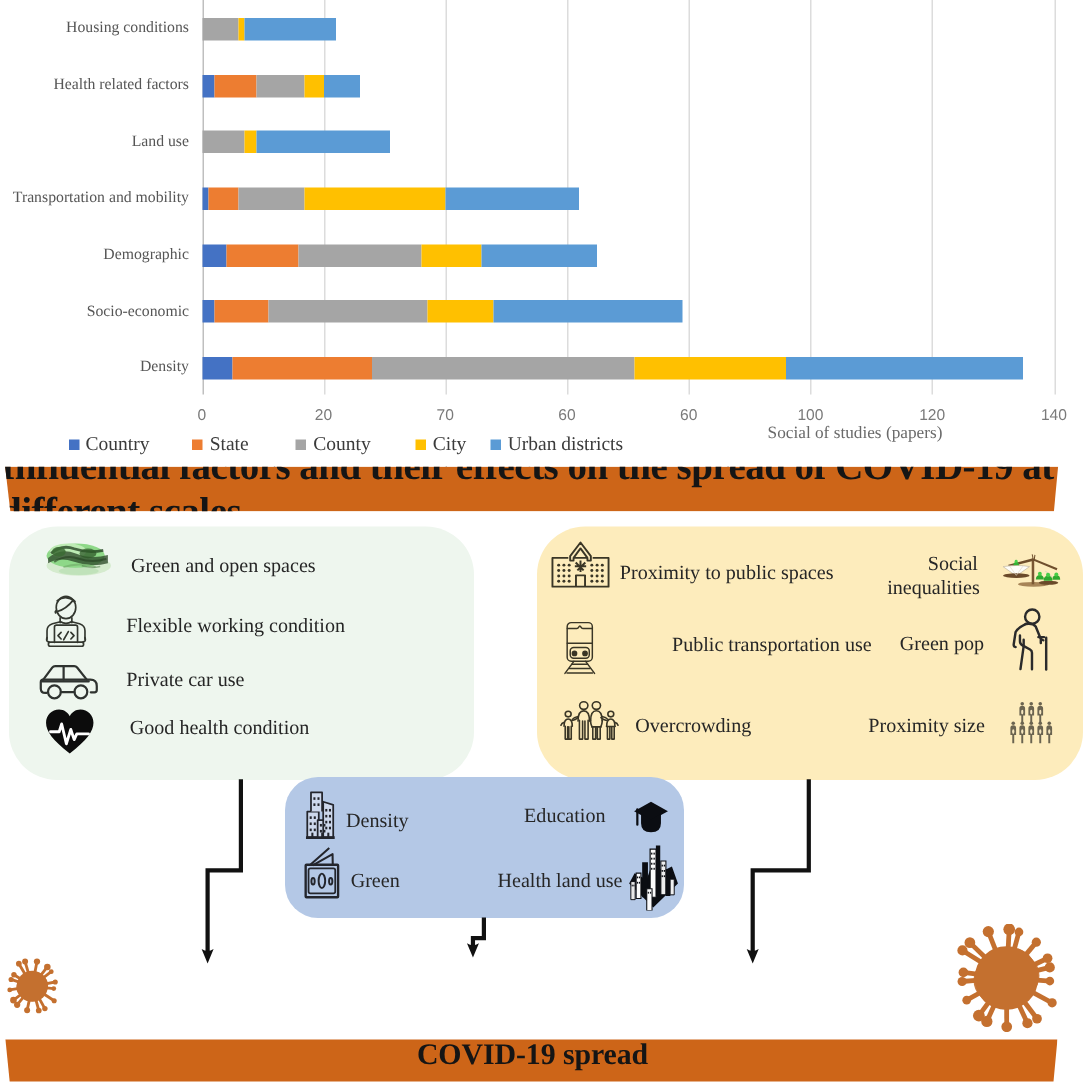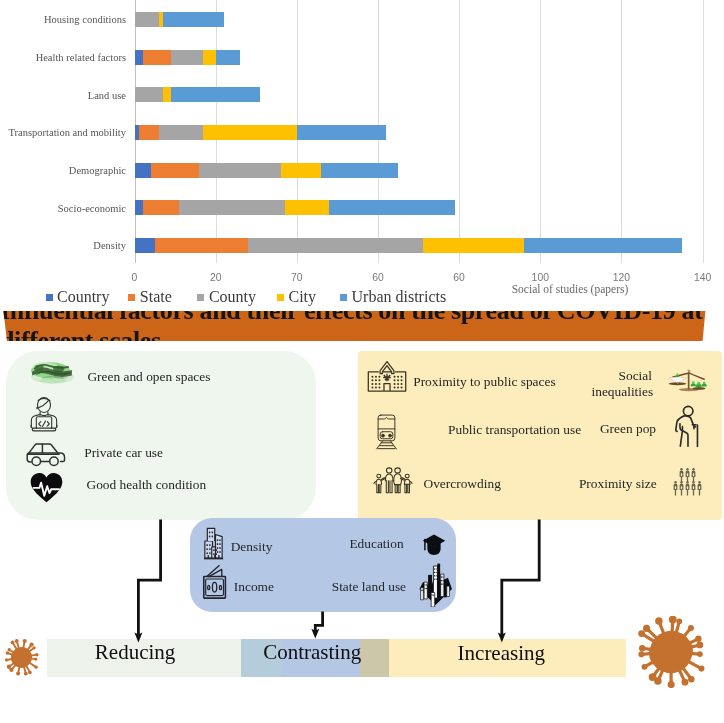--- a/index.html
+++ b/index.html
@@ -14,34 +14,34 @@
   .plot{position:absolute;left:134.5px;top:0;height:263px;}
   .gridline{position:absolute;top:0;bottom:0;width:1px;background:#dcdcdc;}
   .bar{position:absolute;height:15px;}
   .seg{position:absolute;top:0;height:100%;}
   .ticklabel{position:absolute;top:271.5px;font-size:10.4px;color:#7a7a7a;
       transform:translateX(-50%);font-family:"Liberation Sans",sans-serif;}
   #xaxis-title{position:absolute;top:283px;text-align:center;
       font-size:11.5px;color:#6a6a6a;white-space:nowrap;}
   #legend{position:absolute;left:0;top:288px;width:724px;height:16px;}
   .legend-item{position:absolute;top:0;display:flex;align-items:center;gap:4.5px;
-      font-size:16px;color:#3b3b3b;}
+      font-size:13px;color:#3b3b3b;}
   .legend-swatch{width:7px;height:7px;display:inline-block;}
 
   
   #banner{position:absolute;left:0;top:311px;width:724px;height:30px;padding-right:16px;
       box-sizing:border-box;
       background:#CD6518;color:#151515;display:flex;align-items:center;justify-content:center;
       font-weight:bold;font-size:26px;letter-spacing:-0.35px;
       clip-path:polygon(3.4px 0, 705.4px 0, 702.6px 100%, 6.9px 100%);}
 
   
   .panel{position:absolute;border-radius:28px;}
   #panel-green{left:6.1px;top:351.0px;width:309.7px;height:169.2px;background:#EEF6EE;border-radius:32px;}
-  #panel-yellow{left:358.3px;top:351.0px;width:363.5px;height:169.2px;background:#FDECBC;border-radius:4px;}
+  #panel-yellow{left:358.3px;top:351.0px;width:363.5px;height:169.2px;background:#FDECBC;border-radius:32px;}
   #panel-blue{left:190.4px;top:518.0px;width:265.7px;height:93.8px;background:#B4C8E6;border-radius:22px;}
   .abs-ico{position:absolute;}
   .abs-lbl{position:absolute;font-size:13.4px;color:#262626;white-space:nowrap;
       transform:translateY(-50%);}
 
   
   #arrows{position:absolute;left:0;top:0;width:724px;height:723px;pointer-events:none;z-index:5;}
 
   
   #outcome{position:absolute;left:47.3px;top:638.5px;width:579.2px;height:38.2px;}
@@ -142,21 +142,21 @@
           <span>State</span>
         </div>
         <div class="legend-item" style="left: 197.4px;">
           <span class="legend-swatch" style="background: rgb(165, 165, 165);"></span>
           <span>County</span>
         </div>
         <div class="legend-item" style="left: 277px;">
           <span class="legend-swatch" style="background: rgb(255, 192, 0);"></span>
           <span>City</span>
         </div>
-        <div class="legend-item" style="left: 340px; font-family: Liberation Serif, serif;">
+        <div class="legend-item" style="left: 327px; font-family: Liberation Serif, serif;">
           <span class="legend-swatch" style="background: rgb(91, 155, 213);"></span>
           <span>Urban districts</span>
         </div>
       </div>
     </div>
 
   <div id="banner">
     <span>Influential factors and their effects on the spread of COVID-19 at different scales</span>
   </div>
 
@@ -186,20 +186,21 @@
         <path d="M12.2 17.2 q-1.8 0.8 -0.8 2.6"></path>
         <path d="M16.0 24.8 v5.0 M28.0 24.8 v5.0"></path>
         <path d="M16.0 28.6 Q22 32.2 28.0 28.6"></path>
         <path d="M2.6 47.0 v-9.0 q0-5.4 5.6-7.2 l7.0-1.8 M41.4 47.0 v-9.0 q0-5.4 -5.6-7.2 l-7.0-1.8"></path>
         <path d="M2.6 45.0 q-1.8 4.0 2.4 4.6 M41.4 45.0 q1.8 4.0 -2.4 4.6"></path>
         <path d="M10.2 50.0 v-15.8 q0-2.0 2.0-2.0 h19.6 q2.0 0 2.0 2.0 v15.8"></path>
         <rect x="4.0" y="49.6" width="36.0" height="4.2" rx="2.1"></rect>
         <path d="M17.0 39.6 l-3.2 3.4 3.2 3.4 M27.0 39.6 l3.2 3.4 -3.2 3.4 M24.4 38.8 l-4.8 8.4"></path>
       </svg>
     </span>
+    <span class="abs-lbl" style="left:78.1px;top:66.3px;">Flexible working condition</span>
 
     <span class="abs-ico" style="left:18.9px;top:90.0px;">
       <svg width="43" height="26" viewBox="0 0 46 28" fill="none" stroke="#2f3330" stroke-width="1.6" stroke-linecap="round" stroke-linejoin="round">
         <path d="M4.0 13.0 L10.4 4.4 q0.8-1.1 2.2-1.1 h13.6 q1.3 0 2.1 1.0 L35.2 13.0"></path>
         <path d="M4.0 13.0 h33.8 q4.6 0 4.6 4.6 v2.8 q0 1.7-1.7 1.7 h-2.6"></path>
         <path d="M4.0 13.0 q-1.8 0-1.8 1.9 v4.4 q0 3.2 3.2 3.2 h1.2"></path>
         <path d="M18.6 3.5 v9.5"></path>
         <path d="M3.4 14.3 h33.2"></path>
         <circle cx="12.0" cy="21.8" r="4.6"></circle>
         <circle cx="31.0" cy="21.8" r="4.6"></circle>
@@ -400,32 +401,32 @@
     <span class="abs-ico" style="left:11.2px;top:45.9px;">
       <svg width="26" height="36" viewBox="0 0 38 52" fill="none" stroke="#23252c" stroke-width="1.9" stroke-linejoin="round">
         <path d="M6.6 18.4 L25.6 1.6 M9.4 18.6 L28.8 7.6 L29.0 18.4" stroke-width="2.0"></path>
         <rect x="2.6" y="18.0" width="31.6" height="31.6" rx="0.8" stroke-width="2.3"></rect>
         <rect x="5.4" y="21.6" width="26.0" height="24.2" rx="1.8" stroke-width="1.7"></rect>
         <ellipse cx="18.4" cy="33.6" rx="3.2" ry="7.0"></ellipse>
         <ellipse cx="9.8" cy="34.0" rx="1.6" ry="3.2"></ellipse>
         <ellipse cx="27.0" cy="34.0" rx="1.6" ry="3.2"></ellipse>
       </svg>
     </span>
-    <span class="abs-lbl" style="left:43.4px;top:68.6px;">Income</span>
+    <span class="abs-lbl" style="left:43.4px;top:68.6px;">Green</span>
 
     <span class="abs-lbl" style="left:159.0px;top:25.5px;">Education</span>
     <span class="abs-ico" style="left:231.6px;top:12.8px;">
       <svg width="24" height="28" viewBox="0 0 34 32">
         <path d="M17 1.2 L33 10.0 L17 18.8 L1 10.0 Z" fill="#0b0d12"></path>
         <path d="M7.6 12.8 v8.6 q0 8.6 9.4 8.6 q9.4 0 9.4 -8.6 v-8.6 l-9.4 5.2 z" fill="#0b0d12"></path>
         <path d="M4.1 8.2 v14.6" stroke="#0b0d12" stroke-width="2.1" fill="none" stroke-linecap="round"></path>
       </svg>
     </span>
 
-    <span class="abs-lbl" style="left:141.3px;top:68.8px;">State land use</span>
+    <span class="abs-lbl" style="left:141.3px;top:68.8px;">Health land use</span>
     <span class="abs-ico" style="left:227.1px;top:43.5px;">
       <svg width="37" height="45" viewBox="0 0 46 56">
         <path d="M23 53.5 L3.0 33.5 L7.5 25.0 L17.5 30.5 L23 14.5 L30.5 23.5 L38.5 19.5 L43.5 33.5 Z" fill="#0b0d12"></path>
         <path d="M20.4 5.0 h5.0 v40 h-5.0 z" fill="#fafafa" stroke="#0b0d12" stroke-width="1.0"></path>
         <path d="M25.2 2.0 h3.6 v42 h-3.6 z" fill="#0b0d12"></path>
         <path d="M13.8 16.0 h4.8 v29 h-4.8 z" fill="#0b0d12"></path>
         <path d="M29.3 15.0 h4.2 v28 h-4.2 z" fill="#ededed" stroke="#0b0d12" stroke-width="0.9"></path>
         <path d="M8.8 25.0 h4.0 v21 h-4.0 z" fill="#fafafa" stroke="#0b0d12" stroke-width="0.9"></path>
         <path d="M33.4 22.0 h3.8 v22 h-3.8 z" fill="#0b0d12"></path>
         <path d="M17.6 38.0 h4.4 v18 h-4.4 z" fill="#fbfbfb" stroke="#0b0d12" stroke-width="0.9"></path>
@@ -465,30 +466,20 @@
       <path d="M322.6 611.6 V625.4 H315.3 V630.8"></path>
       <path d="M539.2 519.5 V580.2 H501.8 V634.6"></path>
     </g>
     <g fill="#111111">
       <path d="M138.4 642.4 L134.4 632.6 Q138.4 635.2 142.4 632.6 Z"></path>
       <path d="M315.3 638.4 L311.3 628.8 Q315.3 631.4 319.3 628.8 Z"></path>
       <path d="M501.8 642.4 L497.8 632.6 Q501.8 635.2 505.8 632.6 Z"></path>
     </g>
   </svg>
 
-  <div id="outcome">
-      <div class="oseg" style="left: 0px; width: 193.4px; background: rgb(237, 243, 234);"></div>
-      <div class="oseg" style="left: 193.4px; width: 119.3px; background: rgb(181, 204, 218);"></div>
-      <div class="oseg" style="left: 312.7px; width: 29.5px; background: rgb(203, 199, 168);"></div>
-      <div class="oseg" style="left: 342.2px; width: 237px; background: rgb(253, 236, 188);"></div>
-      <div class="oseg" style="left: 233.7px; width: 79px; background: rgb(180, 200, 230);"></div>
-      <div class="olabel" style="left: 7.8px; top: 3.5px; width: 160px;">Reducing</div>
-      <div class="olabel" style="left: 184.9px; top: 4px; width: 160px;">Contrasting</div>
-      <div class="olabel" style="left: 374px; top: 5px; width: 160px;">Increasing</div>
-    </div>
 
   <svg class="virus" style="left:2.3px;top:637.9px;" width="39" height="39" viewBox="0 0 39 39">
     <g id="vspk-l" stroke="#C4702F" stroke-width="1.9" fill="#C4702F">
         <line x1="27.55" y1="20.39" x2="33.84" y2="21.08"></line>
         <circle cx="33.84" cy="21.08" r="1.61" stroke="none"></circle>
         <line x1="26.26" y1="23.96" x2="34.11" y2="29.13"></line>
         <circle cx="34.11" cy="29.13" r="1.71" stroke="none"></circle>
         <line x1="23.49" y1="26.55" x2="27.93" y2="34.39"></line>
         <circle cx="27.93" cy="34.39" r="1.80" stroke="none"></circle>
         <line x1="21.60" y1="27.32" x2="23.84" y2="35.66"></line>
@@ -574,13 +565,16 @@
         <circle cx="31.28" cy="41.44" r="14.32" stroke="none" opacity="0.92"></circle>
         <circle cx="28.99" cy="37.63" r="14.96" stroke="none" opacity="0.92"></circle>
         <circle cx="29.37" cy="33.20" r="12.40" stroke="none" opacity="0.92"></circle>
         <circle cx="32.28" cy="29.83" r="13.04" stroke="none" opacity="0.92"></circle>
         <circle cx="36.62" cy="28.83" r="13.68" stroke="none" opacity="0.92"></circle>
         <circle cx="40.72" cy="30.56" r="14.32" stroke="none" opacity="0.92"></circle>
         <circle cx="43.01" cy="34.37" r="14.96" stroke="none" opacity="0.92"></circle>
       </g>
     <circle cx="36" cy="36" r="21.2" fill="#C4702F"></circle>
   </svg>
+  <div id="bottom-banner">
+    <span>COVID-19 spread</span>
+  </div>
 </div>
 
 </body></html>

